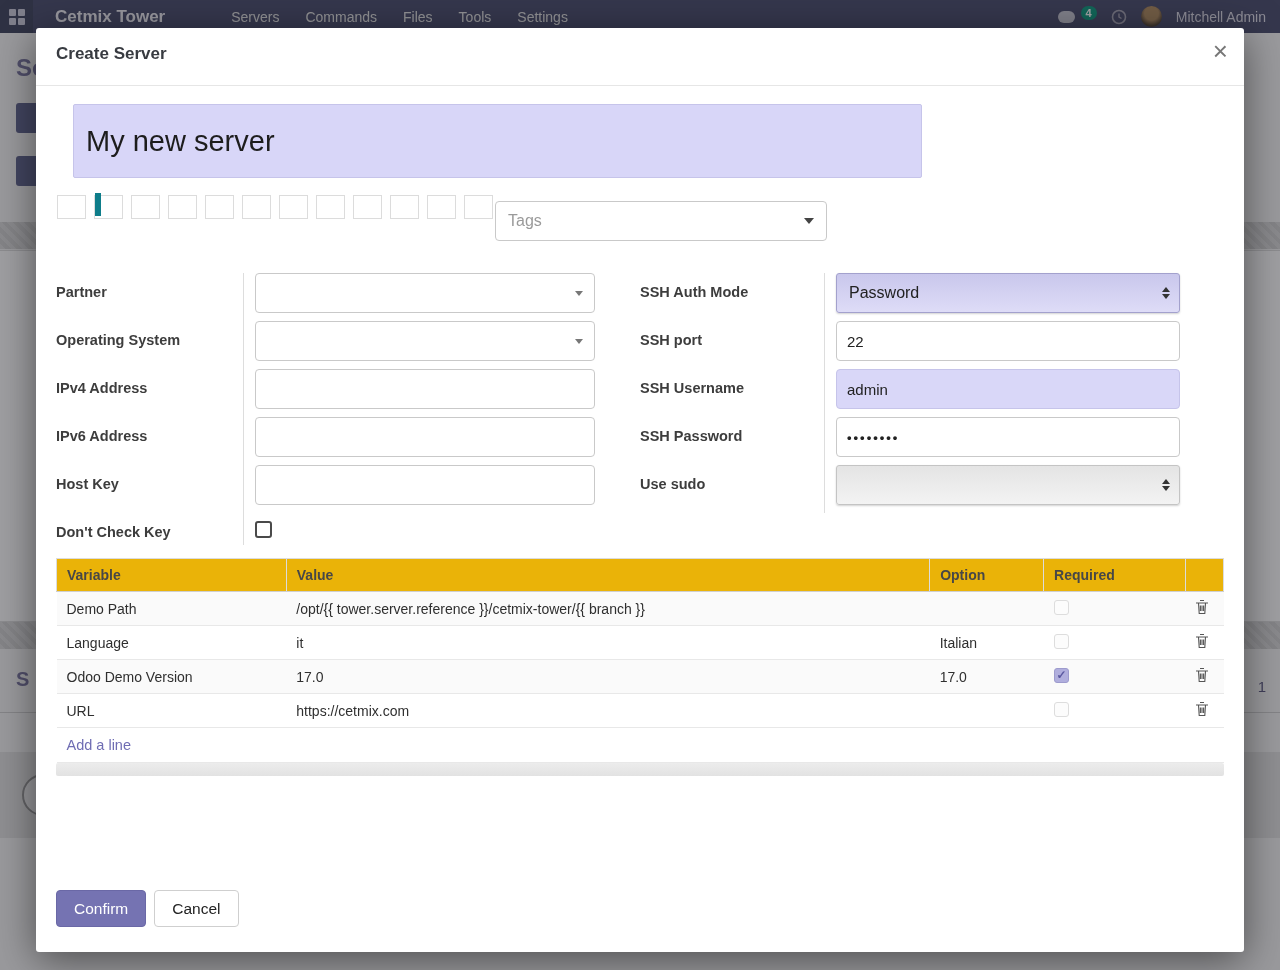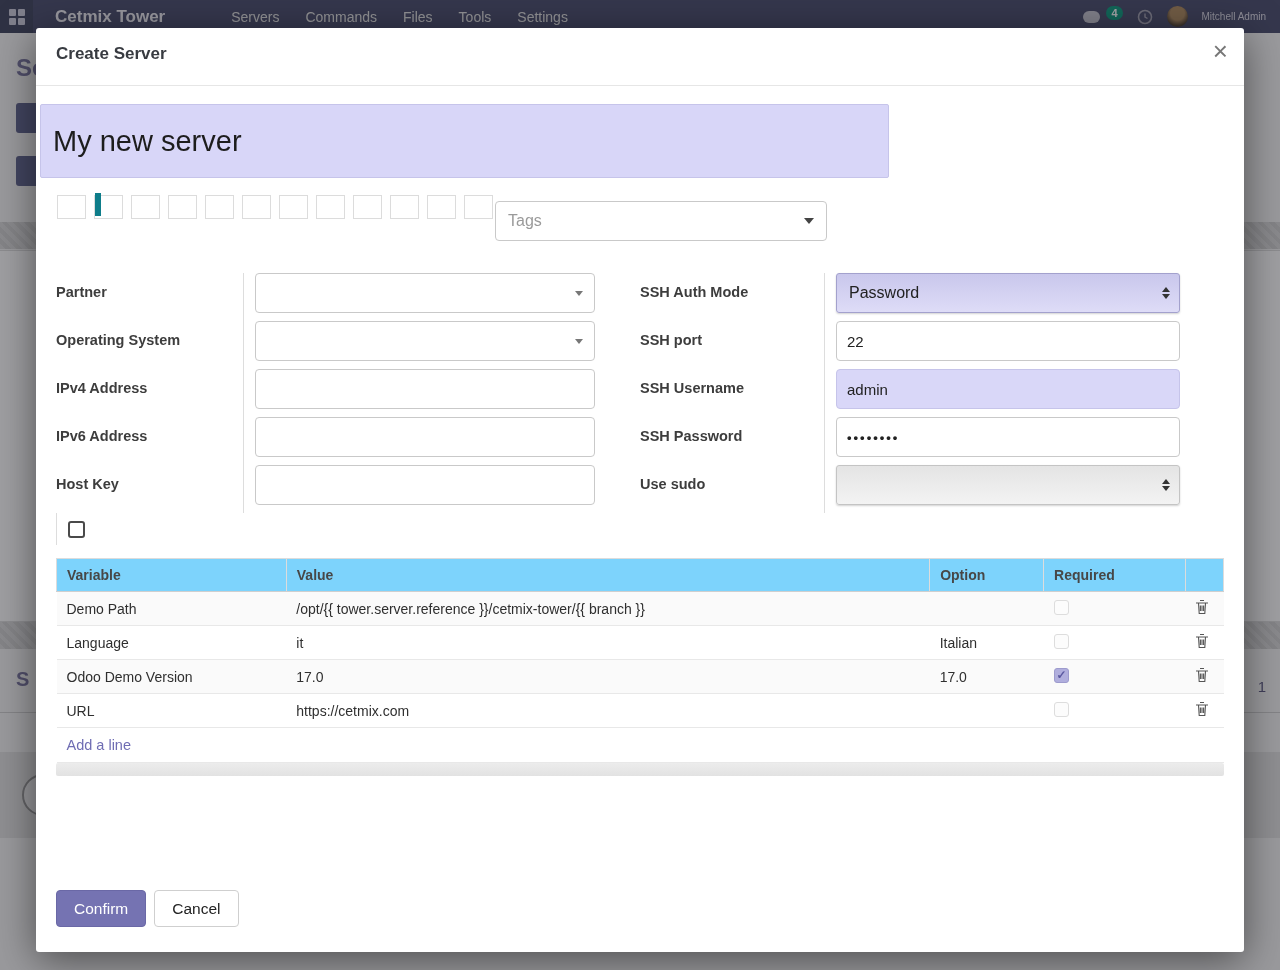--- a/index.html
+++ b/index.html
@@ -16,21 +16,21 @@
   .brand { font-size:17px; font-weight:bold; margin:0 0 0 22px; color:#f0eff6; }
   .nav { display:flex; gap:26px; margin-left:66px; }
   .nav span { color:#e5e5e5; }
   .top-right { margin-left:auto; display:flex; align-items:center; gap:14px; padding-right:14px; }
   .chat-icon { width:17px; height:12px; background:#c7c6d2; border-radius:6px; position:relative; }
   .badge { background:#119b80; color:#fff; border-radius:9px; font-size:11px; line-height:14px;
            padding:0 5px; margin-left:-8px; margin-top:-8px; font-weight:bold;}
   .clock-icon svg { display:block; }
   .avatar { width:21px; height:21px; border-radius:50%;
             background:radial-gradient(circle at 50% 35%, #b08c62 0 40%, #5a4a38 70%, #33302c); }
-  .username { font-size:10px; color:#dddbe7; }
+  .username { font-size:14px; color:#dddbe7; }
 
   .bg-title { position:absolute; left:16px; top:54px; font-size:24px; font-weight:bold; color:#7a77a0; }
   .bg-btn { position:absolute; left:16px; width:118px; height:30px; background:#62668e; border-radius:3px; }
   .bg-hatch { position:absolute; left:0; right:0; height:27px;
               background:repeating-linear-gradient(45deg,#d9d9d9 0 4px,#cfcfcf 4px 8px); }
   .bg-content { position:absolute; left:0; right:0; background:#fcfcfc; border-top:1px solid #ddd; border-bottom:1px solid #ddd; }
   .bg-sec-title { position:absolute; left:16px; top:668px; font-size:20px; font-weight:bold; color:#7a77a0; }
   .bg-pager { position:absolute; right:14px; top:678px; font-size:15px; color:#5f5c84; }
   .bg-rule { position:absolute; left:0; right:0; top:712px; border-top:1px solid #cfcfcf; }
   .bg-card { position:absolute; left:0; right:0; top:752px; height:86px; background:#e2e2e2; }
@@ -38,21 +38,21 @@
                      border:2px solid #9a9a9a; border-radius:50%; background:#efefef; }
   .overlay { position:absolute; inset:0; background:rgba(20,20,28,0.40); }
 
   
   .modal { position:absolute; left:36px; top:28px; width:1208px; height:924px; background:#fff;
            border-radius:3px; box-shadow:0 8px 40px rgba(0,0,0,.5); }
   .m-title { position:absolute; left:20px; top:16px; font-size:17px; font-weight:bold; color:#383b41;text-align:right; }
   .m-close { position:absolute; right:16px; top:8px; font-size:26px; color:#777; cursor:pointer; font-weight:normal;}
   .m-hr { position:absolute; left:0; right:0; top:57px; border-top:1px solid #e6e6e6; }
 
-  .name-input { position:absolute; left:4px; top:76px; width:849px; height:74px;
+  .name-input { position:absolute; left:37px; top:76px; width:849px; height:74px;
                 background:#d8d6f8; border:1px solid #c6c4ea; border-radius:2px;
                 font-size:29px; padding:0 12px; color:#1d1d1d; font-family:"Liberation Sans",sans-serif; }
 
   .swatches { position:absolute; left:21px; top:167px; display:flex; gap:8px; }
   .swatch { width:29px; height:24px; background:#fff; border:1px solid #dcdcdc; padding:2px; cursor:pointer; }
   .swatch .fill { width:100%; height:100%; }
   .swatch[data-selected="true"] { padding:0; }
   .swatch[data-selected="true"] .fill { border:3px solid #0e7d8a; }
   .swatch.no-color .fill {
     background:linear-gradient(to top right, transparent 45%, #d63a31 45%, #d63a31 55%, transparent 55%); }
@@ -90,21 +90,21 @@
   .updown i { width:0; height:0; border-left:4px solid transparent; border-right:4px solid transparent; }
   .updown .up { border-bottom:5px solid #333; }
   .updown .dn { border-top:5px solid #333; }
   .cb { display:inline-block; width:17px; height:17px; border:2px solid #4a4a4a; border-radius:3px;
         background:#fff; margin-top:8px; cursor:pointer; }
 
   
   .vtable { position:absolute; left:20px; top:530px; width:1168px; border-collapse:collapse; font-size:14px; }
   .vtable col.c-var{width:230px} .vtable col.c-val{width:644px} .vtable col.c-opt{width:114px}
   .vtable col.c-req{width:142px} .vtable col.c-del{width:38px}
-  .vtable th { background:#7dd3fc; text-align:left; font-weight:bold; color:#474747;
+  .vtable th { background:#eab308; text-align:left; font-weight:bold; color:#474747;
                padding:8px 10px; border:1px solid #dcdcdc; border-bottom:1px solid #cfcfcf; }
   .vtable td { padding:7px 10px; border-bottom:1px solid #e8e8e8; color:#2f2f2f; height:34px; }
   .vtable tr.odd td { background:#fafafa; }
   .rcb { display:inline-block; width:15px; height:15px; border:1px solid #ddd; border-radius:3px;
          background:#fcfcfc; cursor:pointer; position:relative; }
   .rcb[data-checked="true"] { background:#b0aedd; border-color:#9d9bcd; }
   .rcb[data-checked="true"]::after { content:"✓"; position:absolute; left:2px; top:-1px;
          font-size:12px; color:#5b59a0; font-weight:bold; }
   .trash { cursor:pointer; display:inline-block; }
   .addline-row td { padding:9px 10px; }
@@ -223,20 +223,21 @@
         <input class="field" value="" style="">
       </div>
     </div>
     <div class="frow">
       <div class="flabel">Host Key</div>
       <div class="fwrap">
         <input class="field" value="" style="">
       </div>
     </div>
     <div class="frow frow-cb">
+      <div class="flabel">Don't Check Key</div>
       <div class="fwrap">
         <span class="cb" data-checked="false"></span>
       </div>
     </div>
   </div>
 
   <div class="fcol fcol-right">
     <div class="frow">
       <div class="flabel">SSH Auth Mode</div>
       <div class="fwrap">

